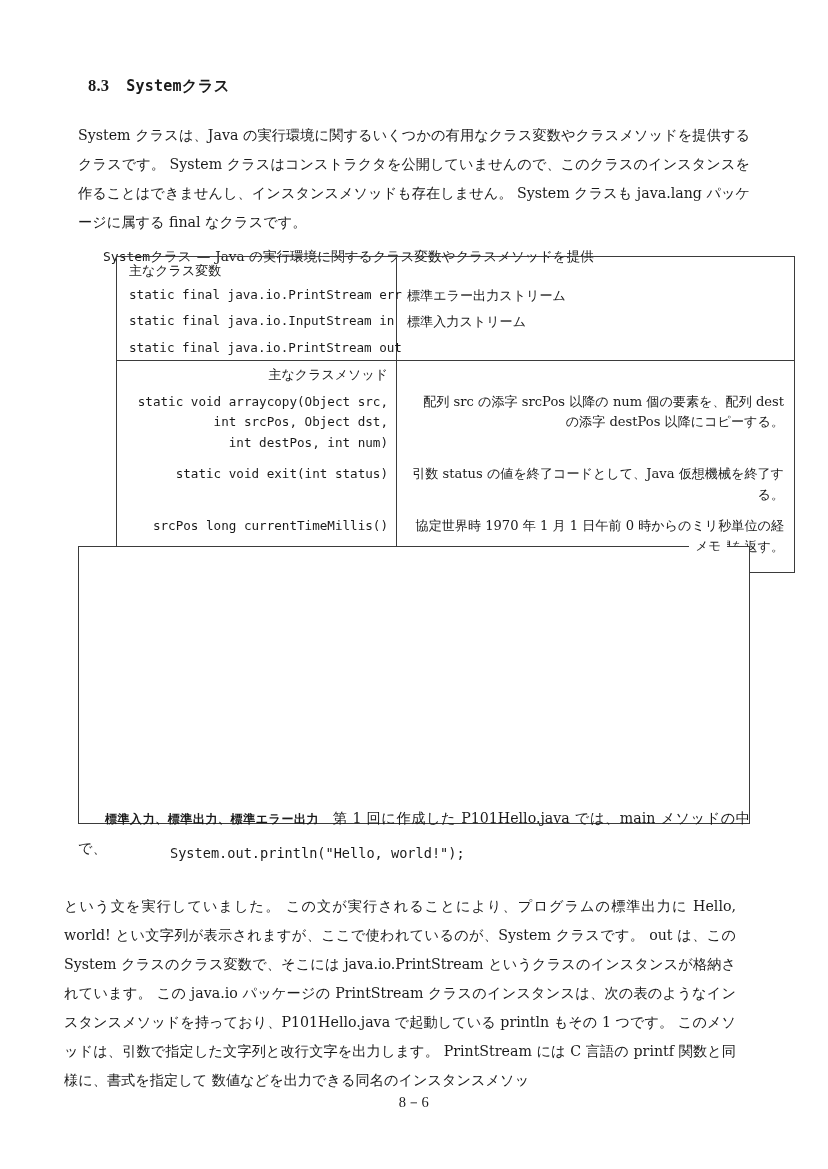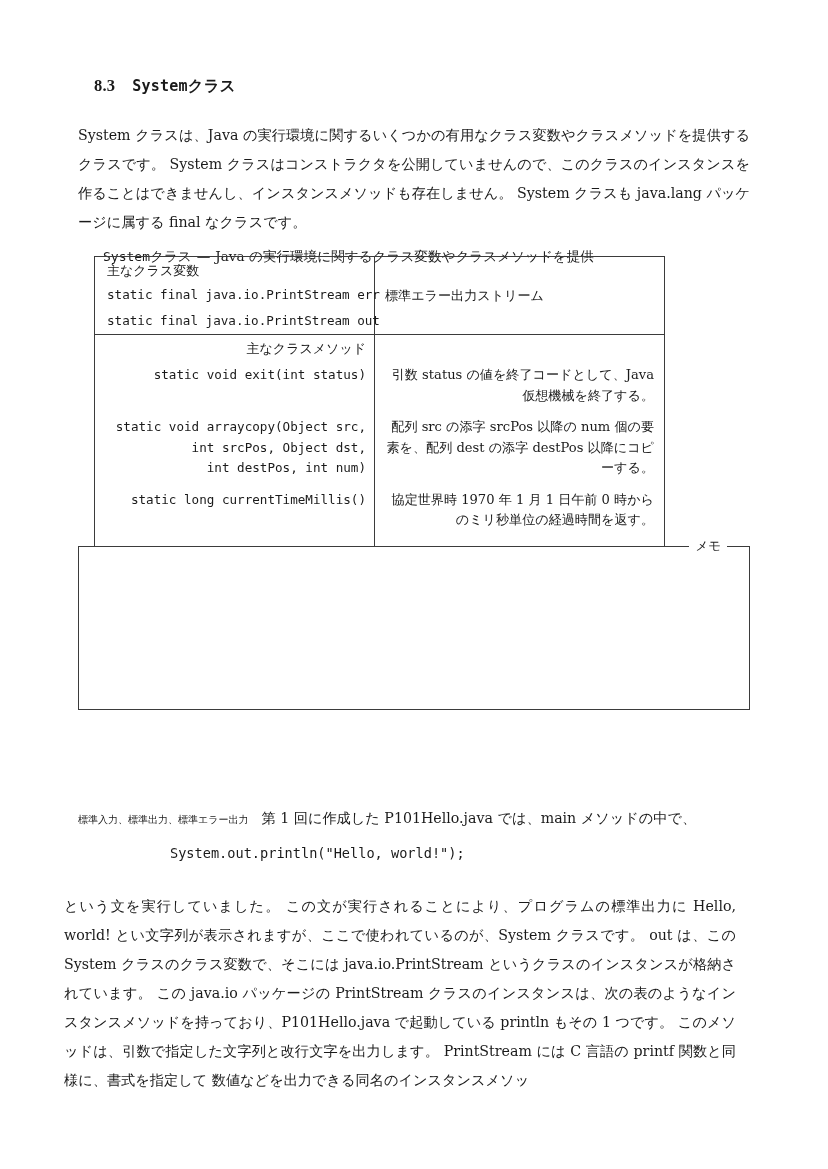--- a/index.html
+++ b/index.html
@@ -16,21 +16,21 @@
     overflow: hidden;
   }
   .page {
     position: absolute;
     inset: 0;
   }
 
   
   .sec-heading {
     position: absolute;
-    left: 94px;
+    left: 88px;
     top: 62px;
     font-size: 16.5px;
     font-weight: bold;
     letter-spacing: 0.2px;
     white-space: nowrap;
   }
   .sec-heading .num {
     font-family: "Liberation Serif", serif;
   }
   .sec-heading .gap {
@@ -78,23 +78,23 @@
     font-size: 13px;
   }
   .table-caption .dash {
     display: inline-block;
     padding: 0 5px;
   }
 
   
   .class-table {
     position: absolute;
-    left: 94px;
+    left: 116px;
     top: 256px;
-    width: 571px;
+    width: 679px;
     border: 1px solid #3b3b3b;
     box-sizing: border-box;
   }
   .tbl-section + .tbl-section {
     border-top: 1px solid #3b3b3b;
     text-align: right;
   }
   .tbl-row {
     display: flex;
     align-items: stretch;
@@ -139,21 +139,21 @@
   .spacer-row .cell-r {
     height: 9px;
   }
 
   
   .memo-box {
     position: absolute;
     left: 78px;
     top: 546px;
     width: 672px;
-    height: 164px;
+    height: 278px;
     box-sizing: border-box;
     border: 1px solid #3b3b3b;
     background: #ffffff;
   }
   .memo-label {
     position: absolute;
     top: -9px;
     right: 22px;
     background: #ffffff;
     padding: 0 6px;
@@ -164,22 +164,23 @@
   }
 
   
   #runin-paragraph {
     left: 78px;
     top: 790px;
     width: 672px;
   }
   #runin-paragraph .lead {
     font-family: "DejaVu Sans", sans-serif;
-    font-weight: normal;
-    font-size: 10px;
+    font-weight: bold;
+    font-size: 12px;
+    margin-left: 27px;
   }
   #runin-paragraph .lead-gap {
     display: inline-block;
     width: 13px;
   }
 
   
   .code-line {
     position: absolute;
     left: 170px;
@@ -237,61 +238,69 @@
 
       <div class="tbl-row">
         <div class="cell-l">
           <div class="sig">static final java.io.PrintStream err</div>
         </div>
         <div class="cell-r">
           <div class="desc">標準エラー出力ストリーム</div>
         </div>
       </div>
 
+      <div class="tbl-row">
+        <div class="cell-l">
+          <div class="sig">static final java.io.InputStream in</div>
+        </div>
+        <div class="cell-r">
+          <div class="desc">標準入力ストリーム</div>
+        </div>
+      </div>
 
       <div class="tbl-row">
         <div class="cell-l">
           <div class="sig">static final java.io.PrintStream out</div>
         </div>
       </div>
     </div>
 
     <div class="tbl-section">
       <div class="tbl-row head">
         <div class="cell-l">
           <div class="subhead">主なクラスメソッド</div>
         </div>
         <div class="cell-r">
             <div class="desc">&nbsp;</div>
           </div>
-      </div>
-
-      <div class="tbl-row tall">
-        <div class="cell-l">
-          <div class="sig">static void exit(int status)</div>
-        </div>
-        <div class="cell-r">
-          <div class="desc">引数 status の値を終了コードとして、Java 仮想機械を終了する。</div>
-        </div>
       </div>
 
       <div class="tbl-row tall">
         <div class="cell-l">
           <div class="sig">static void arraycopy(Object src,
    int srcPos, Object dst,
    int destPos, int num)</div>
         </div>
         <div class="cell-r">
           <div class="desc">配列 src の添字 srcPos 以降の num 個の要素を、配列 dest の添字 destPos 以降にコピーする。</div>
         </div>
       </div>
 
       <div class="tbl-row tall">
         <div class="cell-l">
-          <div class="sig">static long currentTimeMillis()</div>
+          <div class="sig">static void exit(int status)</div>
+        </div>
+        <div class="cell-r">
+          <div class="desc">引数 status の値を終了コードとして、Java 仮想機械を終了する。</div>
+        </div>
+      </div>
+
+      <div class="tbl-row tall">
+        <div class="cell-l">
+          <div class="sig">srcPos long currentTimeMillis()</div>
         </div>
         <div class="cell-r">
           <div class="desc">協定世界時 1970 年 1 月 1 日午前 0 時からのミリ秒単位の経過時間を返す。</div>
         </div>
       </div>
 
       <div class="tbl-row spacer-row">
         <div class="cell-l"></div>
         <div class="cell-r"></div>
       </div>
@@ -304,14 +313,15 @@
   </div>
 
   <p class="para" id="runin-paragraph">
     <span class="lead">標準入力、標準出力、標準エラー出力</span><span class="lead-gap"></span><span>第 1 回に作成した P101Hello.java では、main メソッドの中で、</span>
   </p>
 
   <div class="code-line">System.out.println("Hello, world!");</div>
 
   <p class="para" id="closing-paragraph">という文を実行していました。 この文が実行されることにより、プログラムの標準出力に Hello, world! とい文字列が表示されますが、ここで使われているのが、System クラスです。 out は、この System クラスのクラス変数で、そこには java.io.PrintStream というクラスのインスタンスが格納されています。 この java.io パッケージの PrintStream クラスのインスタンスは、次の表のようなインスタンスメソッドを持っており、P101Hello.java で起動している println もその 1 つです。 このメソッドは、引数で指定した文字列と改行文字を出力します。 PrintStream には C 言語の printf 関数と同様に、書式を指定して 数値などを出力できる同名のインスタンスメソッ</p>
 
+  <div class="page-number">8－6</div>
 
 </div>
 
 </body></html>

